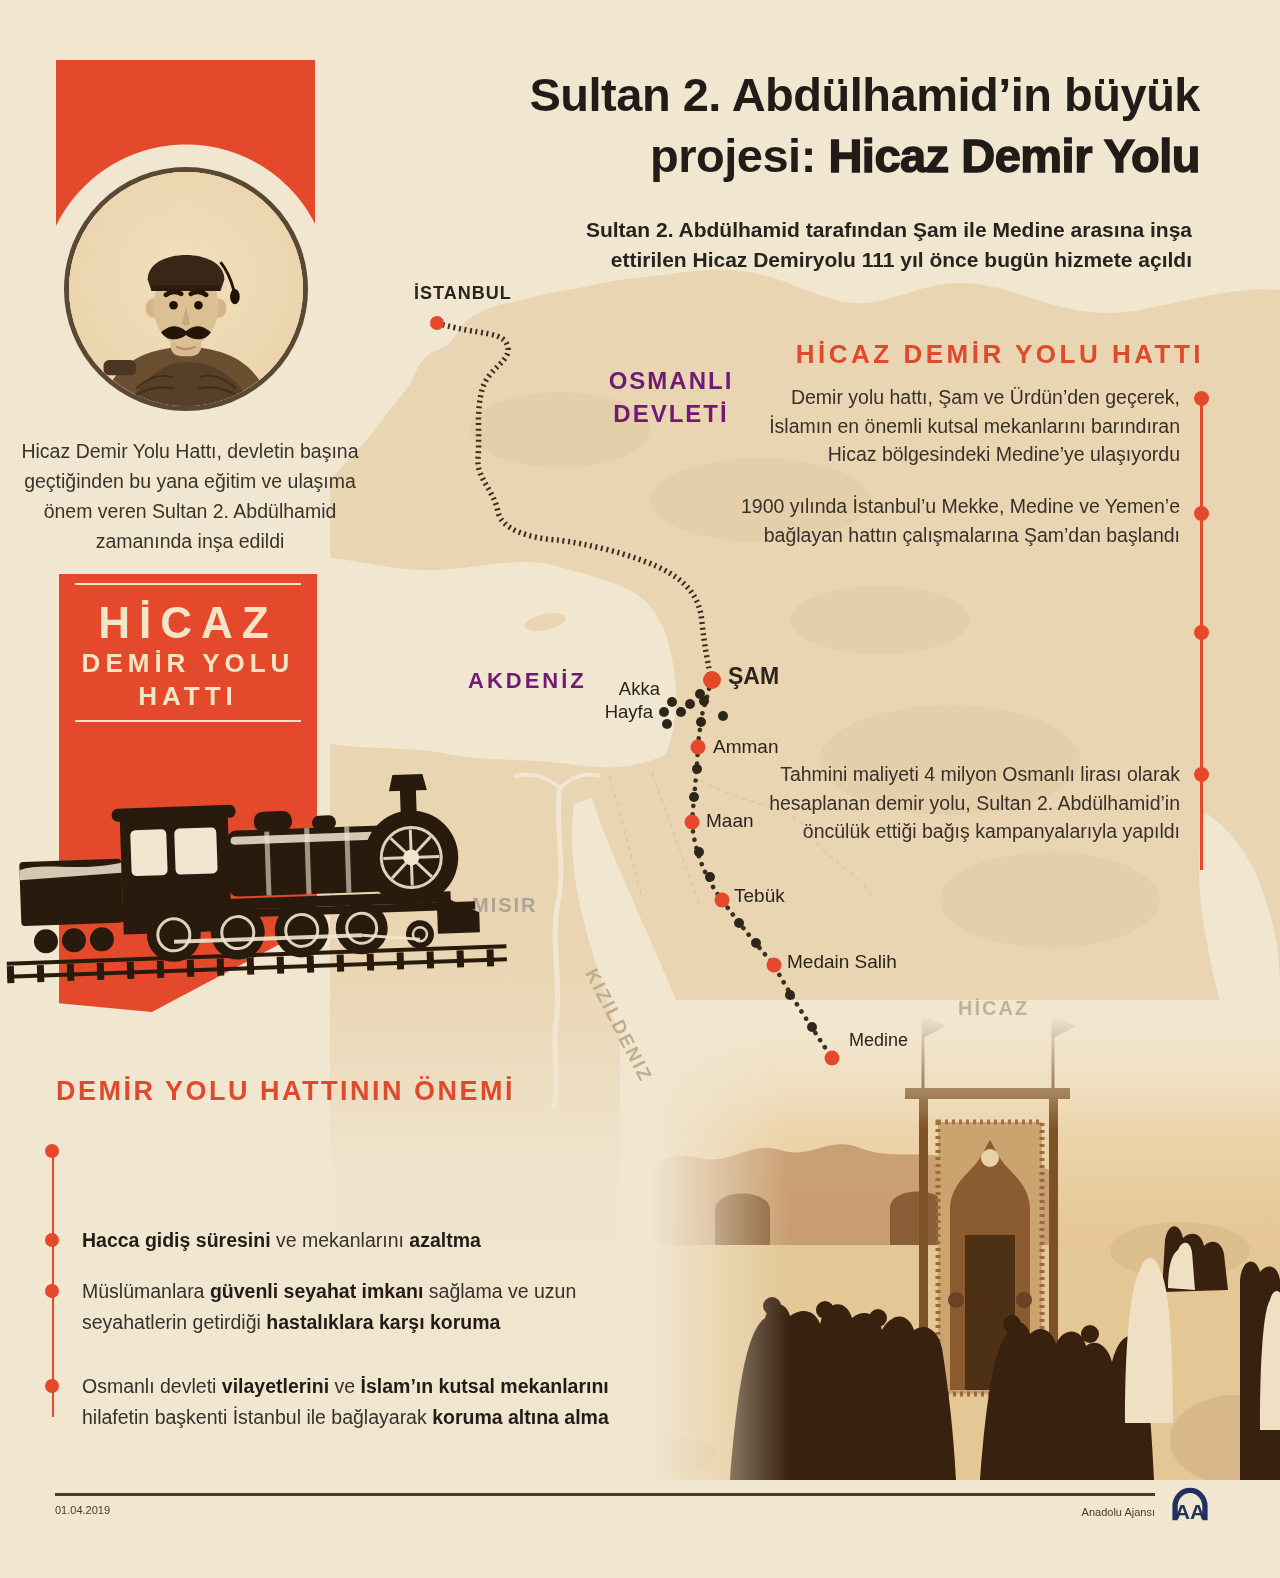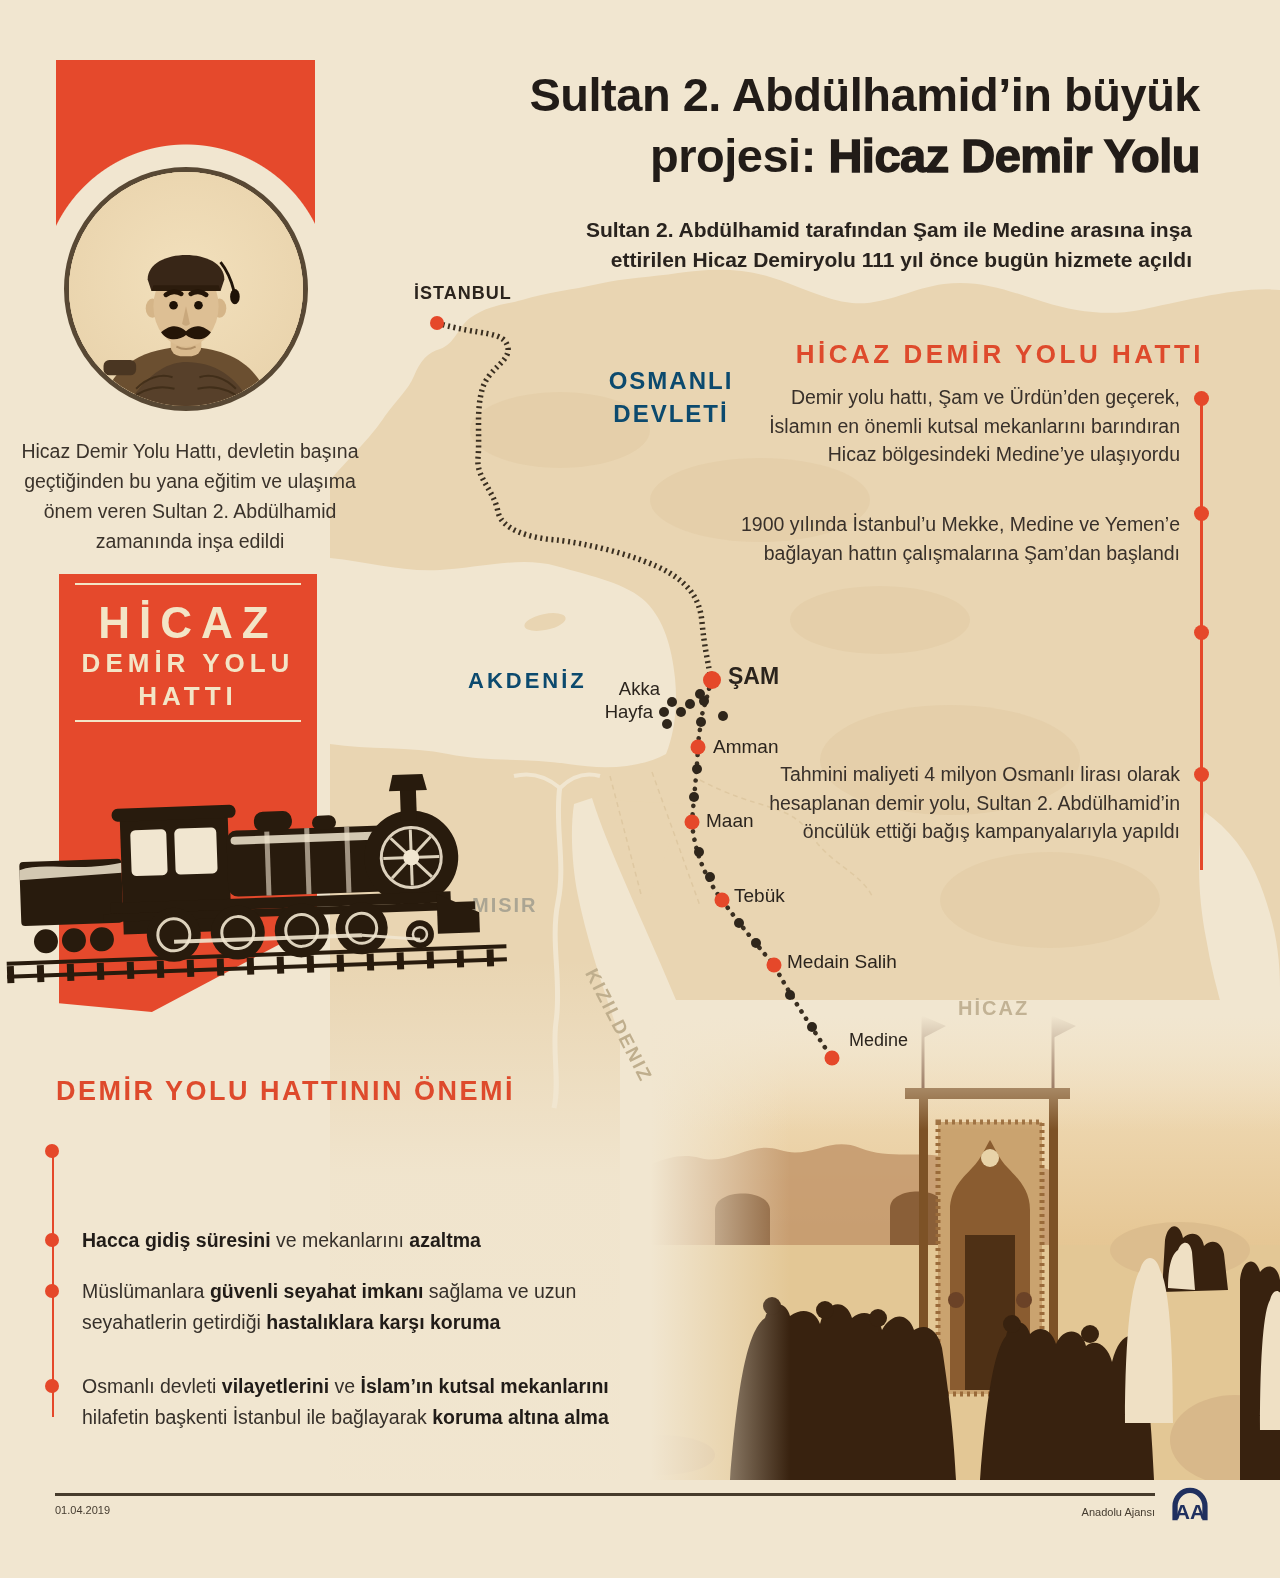--- a/index.html
+++ b/index.html
@@ -48,21 +48,21 @@
   .rc-dot{width:15px;height:15px;}
 
   
   .imp-head{left:56px;top:1076px;color:#de4a2c;font-size:27px;font-weight:bold;letter-spacing:2.5px;}
   .imp-item{left:82px;width:560px;font-size:19.5px;line-height:30.5px;color:#36302a;}
   .imp-item .seg-b{font-weight:bold;color:#211c18;}
   .imp-line{left:51.5px;top:1151px;width:2px;height:266px;background:#e5482a;}
   .imp-dot{width:14px;height:14px;}
 
   
-  .geo{position:absolute;color:#0c4a6e;font-weight:bold;}
+  .geo{position:absolute;color:#701a75;font-weight:bold;}
   .stn{position:absolute;color:#2b241d;}
 
   
   .foot-rule{left:55px;top:1493px;width:1100px;height:3px;background:#473c2c;}
   .foot-date{left:55px;top:1504px;font-size:11px;color:#453c30;}
   .foot-agency{right:125px;top:1506px;font-size:11px;color:#453c30;}
   .aa-logo{left:1168px;top:1479px;width:44px;height:44px;}
 </style>
 </head>
 <body>
@@ -358,21 +358,21 @@
       <span>ettirilen Hicaz Demiryolu 111 yıl önce bugün hizmete açıldı</span>
     </div>
 
     <div class="abs rc-head">HİCAZ DEMİR YOLU HATTI</div>
     <div class="abs rc-line"></div>
     <div class="abs dot rc-dot" style="left:1194px;top:391px;"></div>
     <div class="abs dot rc-dot" style="left:1194px;top:506px;"></div>
     <div class="abs dot rc-dot" style="left:1194px;top:625px;"></div>
     <div class="abs dot rc-dot" style="left:1194px;top:767px;"></div>
     <div class="abs rc-item" style="top:383px;">Demir yolu hattı, Şam ve Ürdün’den geçerek, İslamın en önemli kutsal mekanlarını barındıran Hicaz bölgesindeki Medine’ye ulaşıyordu</div>
-    <div class="abs rc-item" style="top:510px;">1900 yılında İstanbul’u Mekke, Medine ve Yemen’e bağlayan hattın çalışmalarına Şam’dan başlandı</div>
+    <div class="abs rc-item" style="top:492px;">1900 yılında İstanbul’u Mekke, Medine ve Yemen’e bağlayan hattın çalışmalarına Şam’dan başlandı</div>
     <div class="abs rc-item" style="top:760px;">Tahmini maliyeti 4 milyon Osmanlı lirası olarak hesaplanan demir yolu, Sultan 2. Abdülhamid’in öncülük ettiği bağış kampanyalarıyla yapıldı</div>
 
     <div class="abs imp-head">DEMİR YOLU HATTININ ÖNEMİ</div>
     <div class="abs imp-line"></div>
     <div class="abs dot imp-dot" style="left:45px;top:1144px;"></div>
     <div class="abs dot imp-dot" style="left:45px;top:1233px;"></div>
     <div class="abs dot imp-dot" style="left:45px;top:1284px;"></div>
     <div class="abs dot imp-dot" style="left:45px;top:1379px;"></div>
     <div class="abs imp-item" style="top:1225px;"><span class="seg-b">Hacca gidiş süresini</span><span> ve mekanlarını </span><span class="seg-b">azaltma</span></div>
     <div class="abs imp-item" style="top:1276px;"><span>Müslümanlara </span><span class="seg-b">güvenli seyahat imkanı</span><span> sağlama ve uzun seyahatlerin getirdiği </span><span class="seg-b">hastalıklara karşı koruma</span></div>

